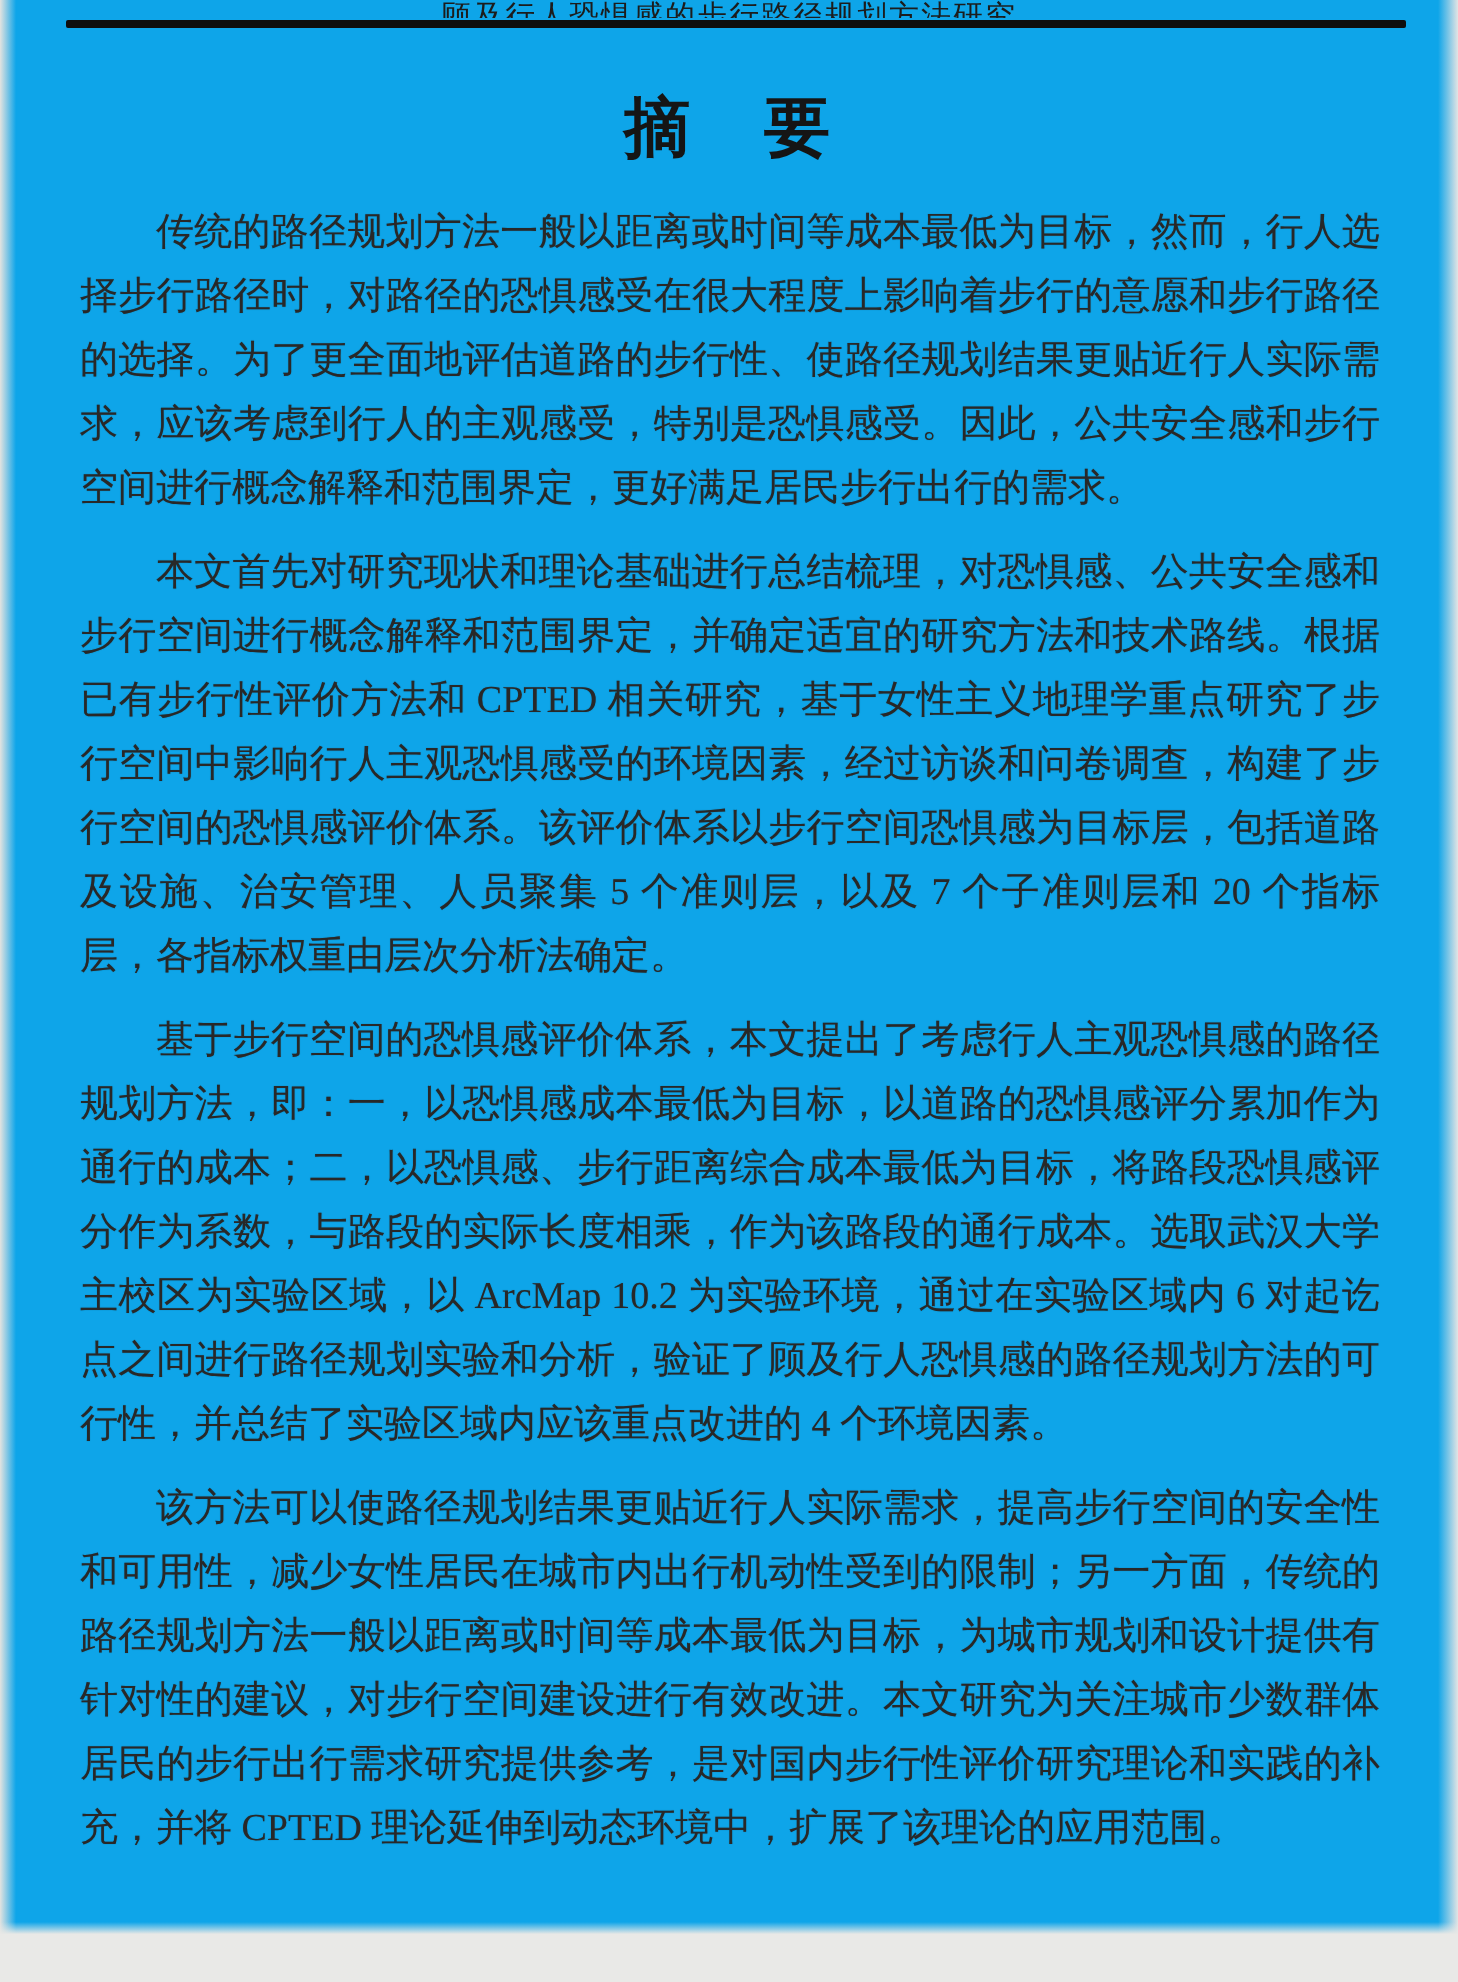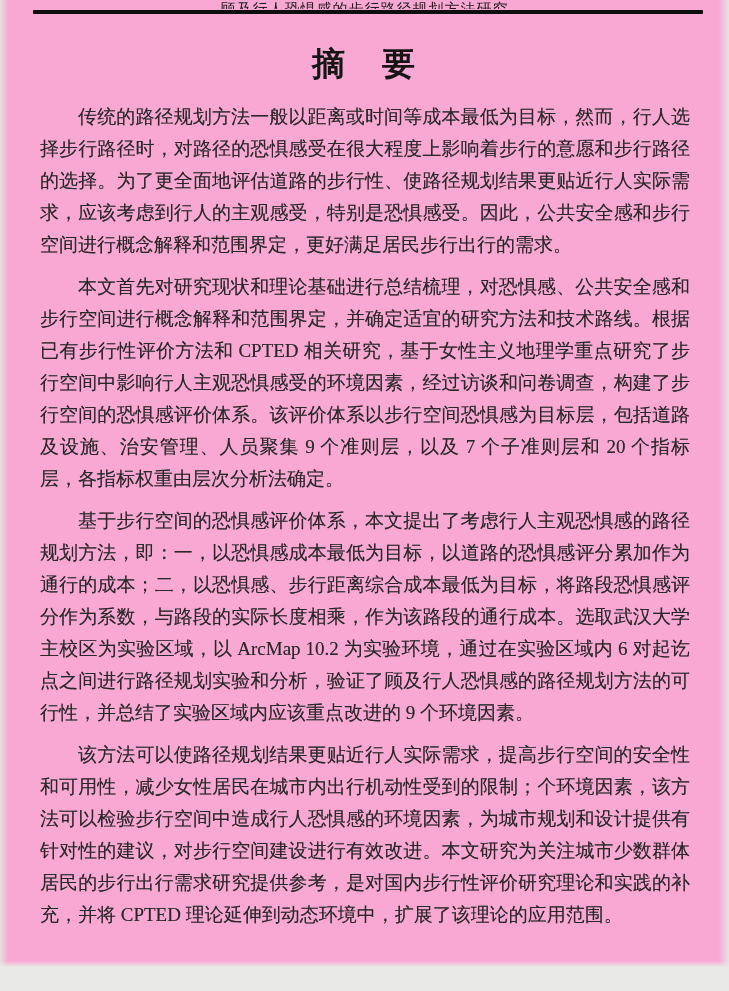--- a/index.html
+++ b/index.html
@@ -5,21 +5,21 @@
   html, body {
     margin: 0;
     padding: 0;
     background: #e9e9e7;
   }
   .page {
     position: relative;
     width: 729px;
     height: 967px;
     margin: 0 auto;
-    background: #f9a8d4;
+    background: #0ea5e9;
     overflow: hidden;
     font-family: "Liberation Serif", serif;
     color: #2a2a2a;
   }
   
   .edge-left {
     position: absolute; left: 0; top: 0; bottom: 0; width: 8px;
     background: linear-gradient(to right, #e3e3e0, rgba(252,252,250,0));
     pointer-events: none;
   }
@@ -114,23 +114,23 @@
   <div class="header-clip">
     <span>顾及行人恐惧感的步行路径规划方法研究</span>
   </div>
 
   <div class="header-rule"></div>
 
   <h1 class="title">摘　要</h1>
 
   <div class="body-text">
     <p>传统的路径规划方法一般以距离或时间等成本最低为目标，然而，行人选择步行路径时，对路径的恐惧感受在很大程度上影响着步行的意愿和步行路径的选择。为了更全面地评估道路的步行性、使路径规划结果更贴近行人实际需求，应该考虑到行人的主观感受，特别是恐惧感受。因此，公共安全感和步行空间进行概念解释和范围界定，更好满足居民步行出行的需求。</p>
-    <p>本文首先对研究现状和理论基础进行总结梳理，对恐惧感、公共安全感和步行空间进行概念解释和范围界定，并确定适宜的研究方法和技术路线。根据已有步行性评价方法和 CPTED 相关研究，基于女性主义地理学重点研究了步行空间中影响行人主观恐惧感受的环境因素，经过访谈和问卷调查，构建了步行空间的恐惧感评价体系。该评价体系以步行空间恐惧感为目标层，包括道路及设施、治安管理、人员聚集 9 个准则层，以及 7 个子准则层和 20 个指标层，各指标权重由层次分析法确定。</p>
-    <p>基于步行空间的恐惧感评价体系，本文提出了考虑行人主观恐惧感的路径规划方法，即：一，以恐惧感成本最低为目标，以道路的恐惧感评分累加作为通行的成本；二，以恐惧感、步行距离综合成本最低为目标，将路段恐惧感评分作为系数，与路段的实际长度相乘，作为该路段的通行成本。选取武汉大学主校区为实验区域，以 ArcMap 10.2 为实验环境，通过在实验区域内 6 对起讫点之间进行路径规划实验和分析，验证了顾及行人恐惧感的路径规划方法的可行性，并总结了实验区域内应该重点改进的 9 个环境因素。</p>
-    <p>该方法可以使路径规划结果更贴近行人实际需求，提高步行空间的安全性和可用性，减少女性居民在城市内出行机动性受到的限制；个环境因素，该方法可以检验步行空间中造成行人恐惧感的环境因素，为城市规划和设计提供有针对性的建议，对步行空间建设进行有效改进。本文研究为关注城市少数群体居民的步行出行需求研究提供参考，是对国内步行性评价研究理论和实践的补充，并将 CPTED 理论延伸到动态环境中，扩展了该理论的应用范围。</p>
+    <p>本文首先对研究现状和理论基础进行总结梳理，对恐惧感、公共安全感和步行空间进行概念解释和范围界定，并确定适宜的研究方法和技术路线。根据已有步行性评价方法和 CPTED 相关研究，基于女性主义地理学重点研究了步行空间中影响行人主观恐惧感受的环境因素，经过访谈和问卷调查，构建了步行空间的恐惧感评价体系。该评价体系以步行空间恐惧感为目标层，包括道路及设施、治安管理、人员聚集 5 个准则层，以及 7 个子准则层和 20 个指标层，各指标权重由层次分析法确定。</p>
+    <p>基于步行空间的恐惧感评价体系，本文提出了考虑行人主观恐惧感的路径规划方法，即：一，以恐惧感成本最低为目标，以道路的恐惧感评分累加作为通行的成本；二，以恐惧感、步行距离综合成本最低为目标，将路段恐惧感评分作为系数，与路段的实际长度相乘，作为该路段的通行成本。选取武汉大学主校区为实验区域，以 ArcMap 10.2 为实验环境，通过在实验区域内 6 对起讫点之间进行路径规划实验和分析，验证了顾及行人恐惧感的路径规划方法的可行性，并总结了实验区域内应该重点改进的 4 个环境因素。</p>
+    <p>该方法可以使路径规划结果更贴近行人实际需求，提高步行空间的安全性和可用性，减少女性居民在城市内出行机动性受到的限制；另一方面，传统的路径规划方法一般以距离或时间等成本最低为目标，为城市规划和设计提供有针对性的建议，对步行空间建设进行有效改进。本文研究为关注城市少数群体居民的步行出行需求研究提供参考，是对国内步行性评价研究理论和实践的补充，并将 CPTED 理论延伸到动态环境中，扩展了该理论的应用范围。</p>
   </div>
 
   <div class="footer-clip">
     <p>本论文共有图 幅，表 个，参考文献 篇</p>
   </div>
 
   <div class="edge-left"></div>
   <div class="edge-right"></div>
   <div class="edge-bottom"></div>
 

